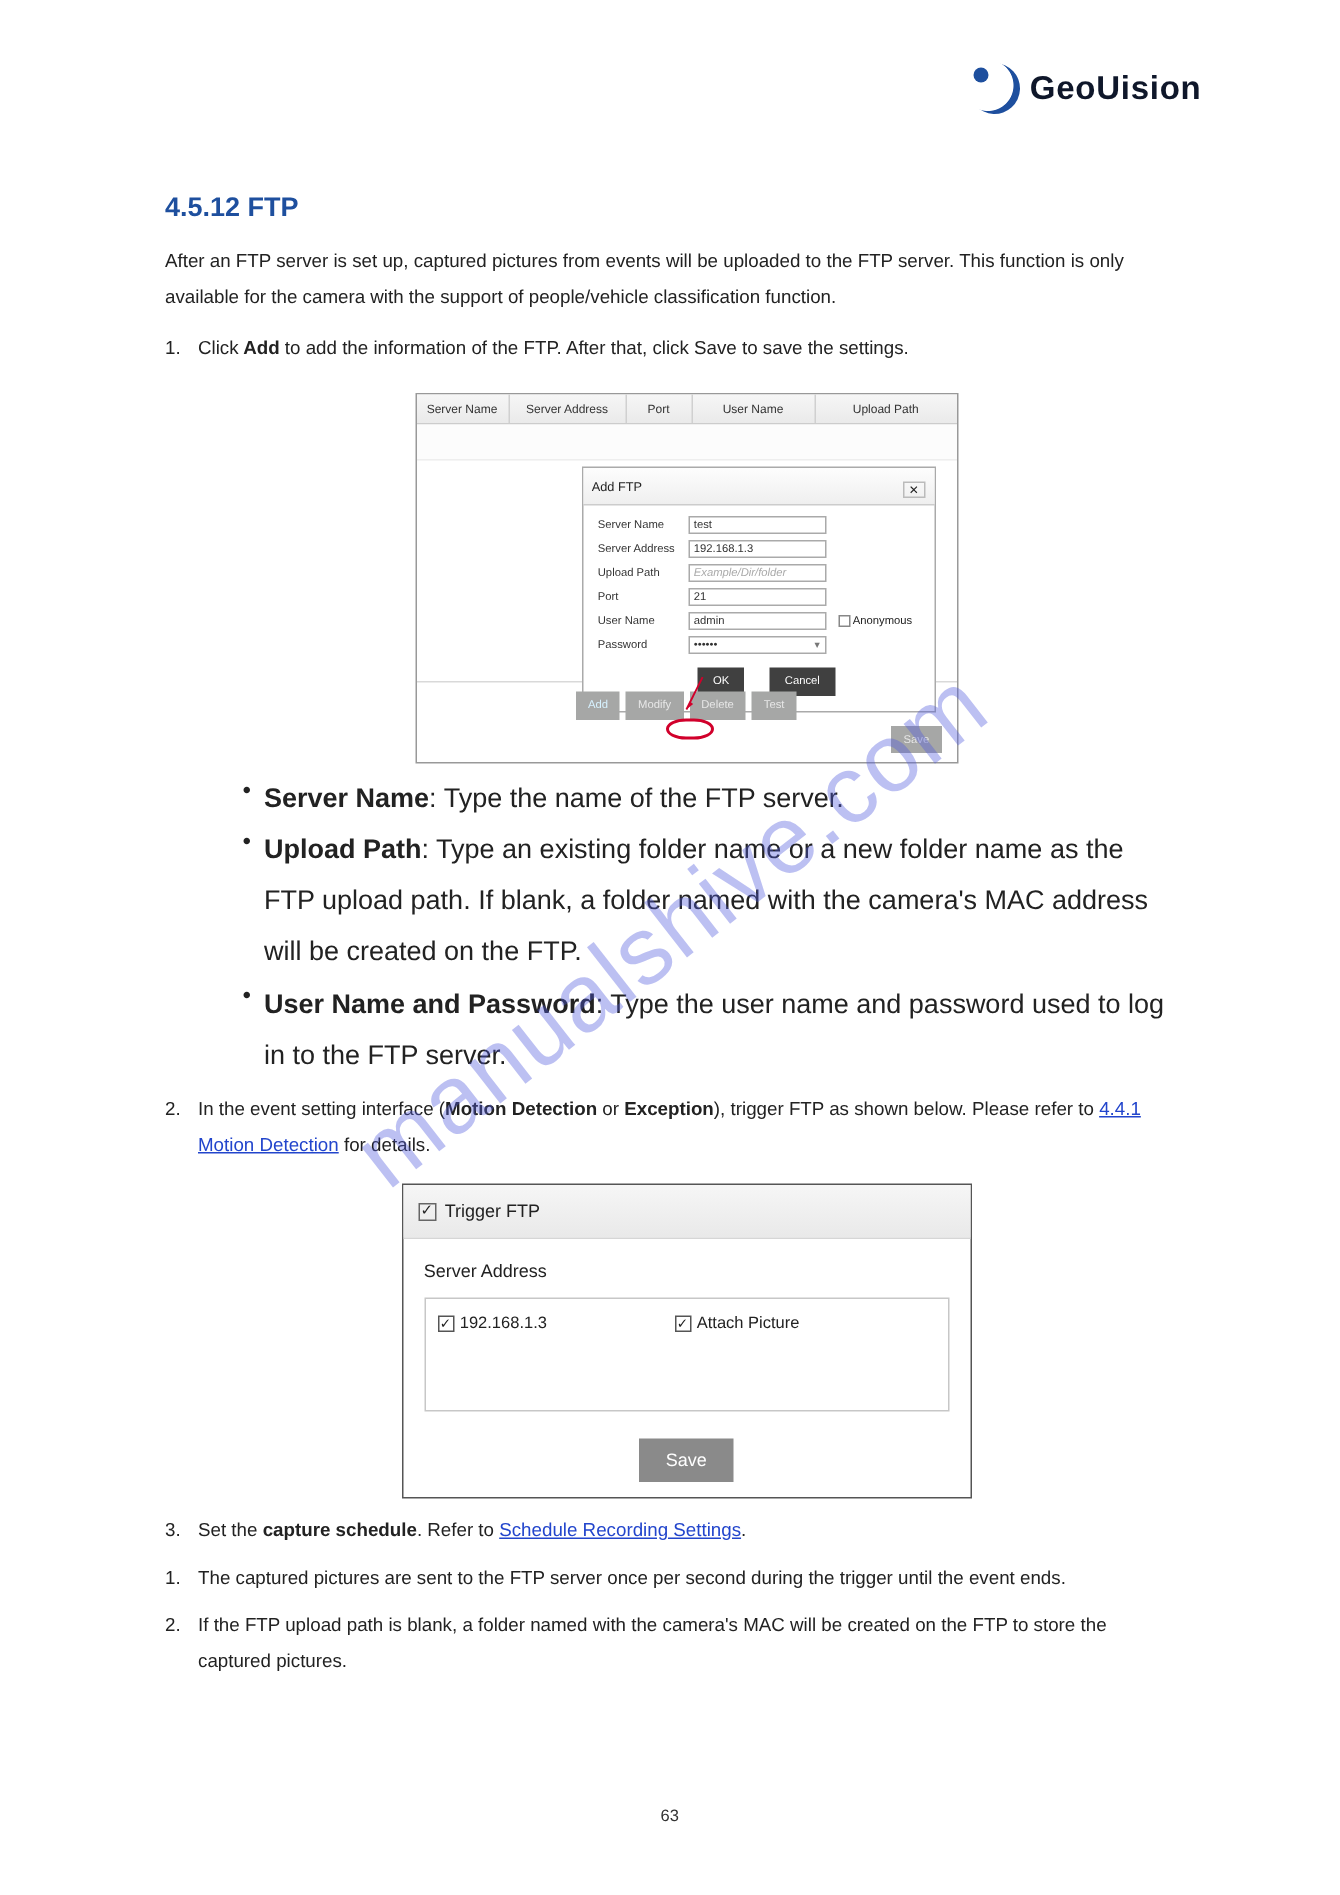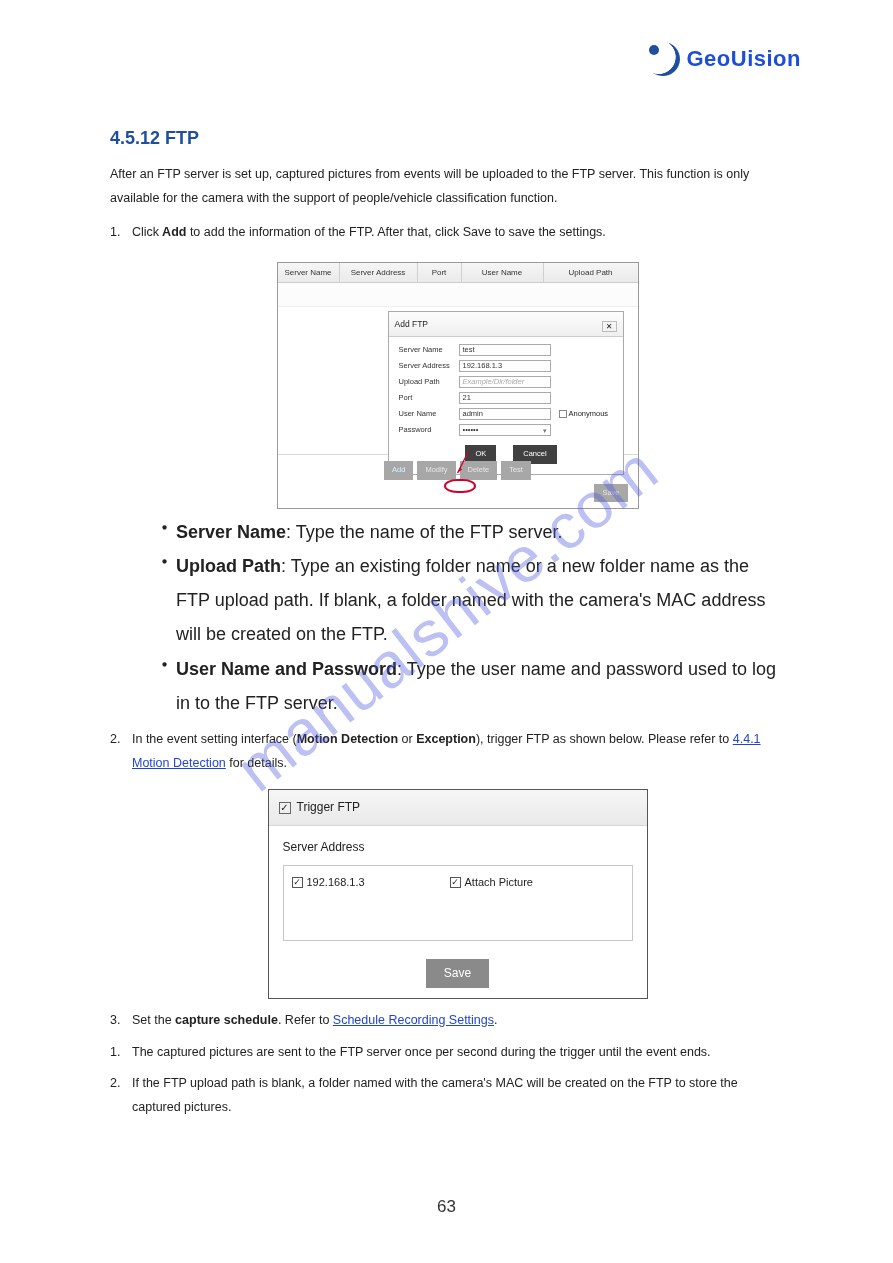--- a/index.html
+++ b/index.html
@@ -22,21 +22,21 @@
     position:absolute; top:0; left:0;
     transform: rotate(-20deg);
     border: none;
     overflow:hidden;
   }
   .logo-mark .crescent::before{
     content:""; position:absolute; width:34px; height:34px; border-radius:50%;
     background:#fff; left:-10px; top:-8px;
   }
   .logo-mark .dot { width:10px; height:10px; background:#1e4f9e; border-radius:50%; position:absolute; top:3px; left:3px; }
-  .logo-text { font-size:22px; font-weight:700; color:#1d4ed8; letter-spacing:0.5px; }
+  .logo-text { font-size:22px; font-weight:700; color:#0f172a; letter-spacing:0.5px; }
 
   
   h2.section { font-size:18px; font-weight:700; margin-top:88px; margin-bottom:14px; color:#1e4f9e;}
   p.body { font-size:12.5px; line-height:1.9; margin-bottom:10px; color:#222; }
   ol.steps { list-style:none; counter-reset: step; padding-left:0; }
   ol.steps > li { font-size:12.5px; line-height:1.9; margin-bottom:8px; position:relative; padding-left:22px;}
   ol.steps > li::before { counter-increment: step; content: counter(step) "."; position:absolute; left:0; }
   ul.bullets { list-style:none; padding-left:30px; margin-top:4px; margin-bottom:8px;}
   ul.bullets li { font-size:18px; line-height:1.9; position:relative; padding-left:14px;}
   ul.bullets li::before { content:"\2981"; position:absolute; left:0; font-size:10px; top:2px;}
@@ -85,21 +85,21 @@
   .shot2 .listrow .col1{width:158px; display:flex; align-items:center; gap:4px;}
   .shot2 .listrow .col2{display:flex; align-items:center; gap:4px;}
   .shot2 .chk2{width:11px;height:11px;border:1px solid #555;display:flex;align-items:center;justify-content:center;font-size:9px;line-height:9px;}
   .shot2 .save-row{display:flex; justify-content:center; padding:8px 0 10px;}
   .savebtn{background:#8a8a8a;color:#fff;font-size:12px;padding:3px 18px;}
 
   
   .wm { position:absolute; left:50%; top:49%; transform:translate(-50%,-50%) rotate(-38deg);
         font-size:64px; font-weight:400; color:rgba(80,90,220,0.38); white-space:nowrap; pointer-events:none; letter-spacing:1px;}
 
-  .pgnum { position:absolute; bottom:46px; left:0; right:0; text-align:center; font-size:17px; color:#333;}
+  .pgnum { position:absolute; bottom:46px; left:0; right:0; text-align:center; font-size:11px; color:#333;}
 </style>
 </head>
 <body>
 
 <div class="page">
 
   <div class="logo-wrap">
     <div class="logo-mark">
       <div class="crescent"></div>
         <div class="dot"></div>

